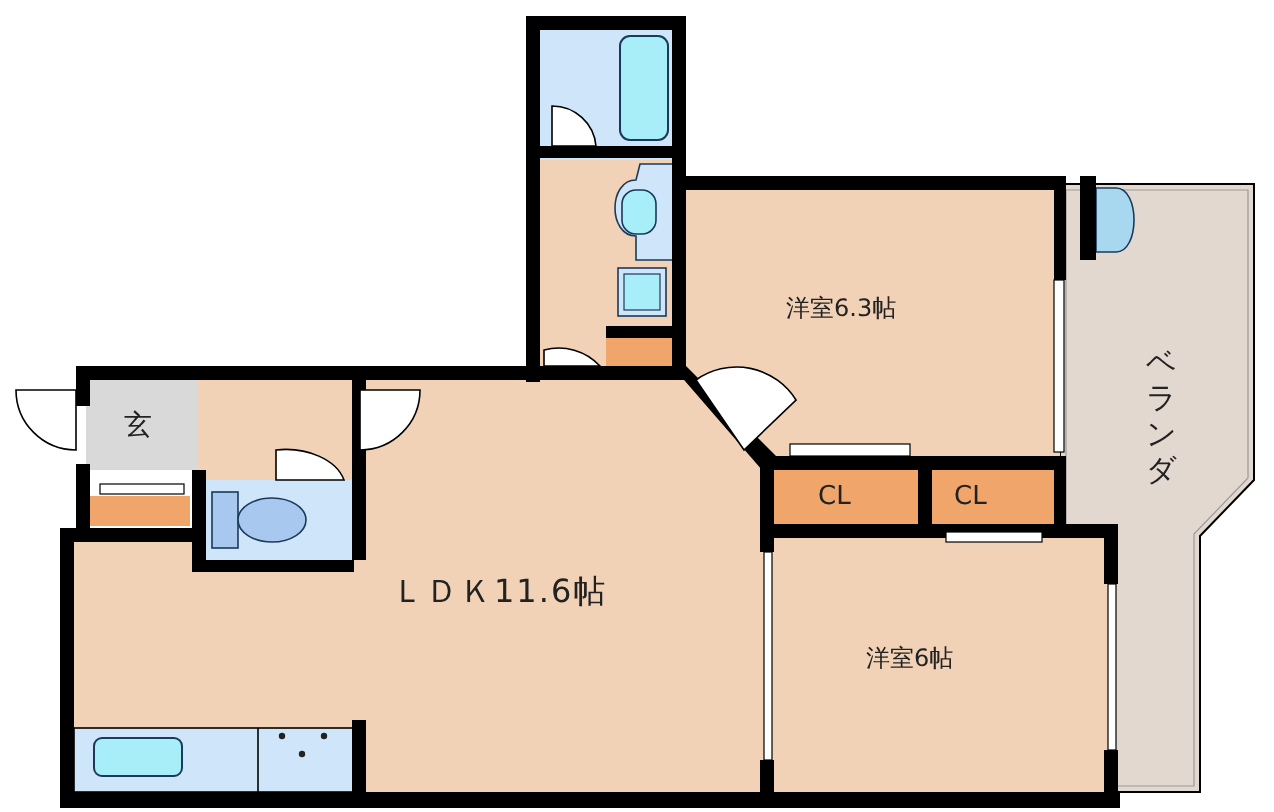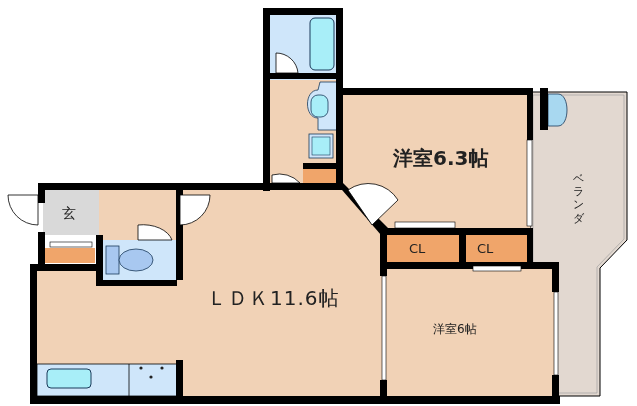--- a/index.html
+++ b/index.html
@@ -98,19 +98,19 @@
   <rect x="50" y="242" width="42" height="5" fill="#fff" stroke="#000" stroke-width="0.6"></rect>
 
   <g fill="#fff" stroke="#000" stroke-width="0.6">
     <rect x="527" y="140" width="5" height="86"></rect>
     <rect x="382" y="276" width="4" height="104"></rect>
     <rect x="554" y="292" width="4" height="83"></rect>
     <rect x="177" y="280" width="5" height="80" fill="#f1d2b6" stroke="none"></rect>
   </g>
 </svg>
 
-<div class="lbl" style="left:393px;top:148px;font-size:20px;font-weight:bold;">洋室6.3帖</div>
-<div class="lbl" style="left:207px;top:288px;font-size:20px;letter-spacing:1px;">ＬＤＫ11.6帖</div>
+<div class="lbl" style="left:393px;top:148px;font-size:12px;">洋室6.3帖</div>
+<div class="lbl" style="left:196px;top:288px;font-size:16px;letter-spacing:1px;">ＬＤＫ11.6帖</div>
 <div class="lbl" style="left:433px;top:323px;font-size:12px;">洋室6帖</div>
 <div class="lbl" style="left:62px;top:206px;font-size:14px;">玄</div>
-<div class="lbl" style="left:573px;top:172px;font-size:11px;width:18px;white-space:normal;line-height:1.2;">ベランダ</div>
+<div class="lbl" style="left:573px;top:172px;font-size:15px;width:18px;white-space:normal;line-height:1.2;">ベランダ</div>
 <div class="lbl" style="left:409px;top:242px;font-size:13px;">CL</div>
 <div class="lbl" style="left:477px;top:242px;font-size:13px;">CL</div>
 
 </body></html>

